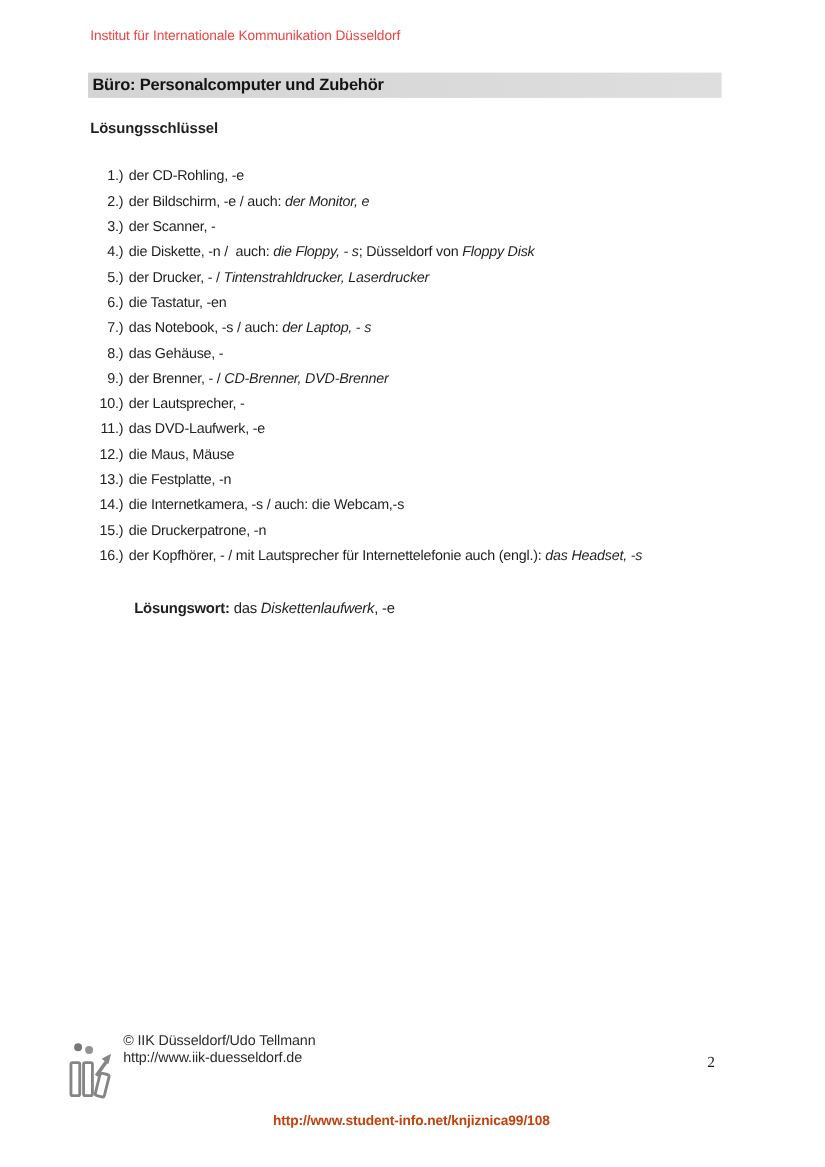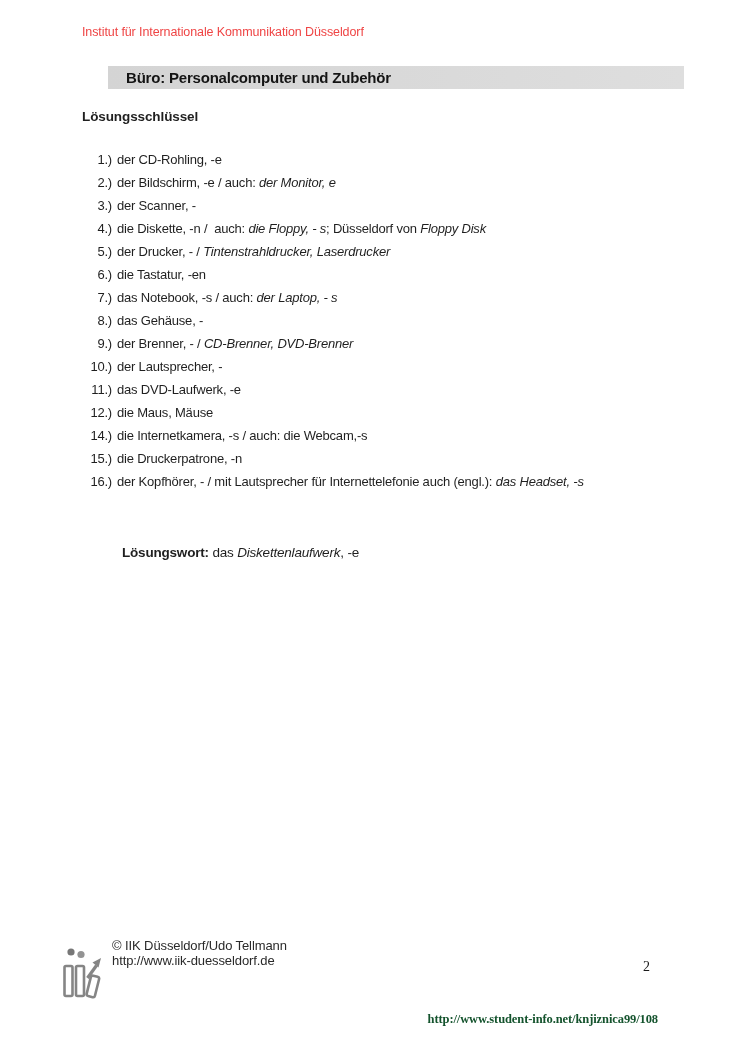--- a/index.html
+++ b/index.html
@@ -18,23 +18,22 @@
     font-size: 12.5px;
     letter-spacing: -0.1px;
     color: #ef4444;
   }
   .title-bar {
     position: absolute;
     left: 80px; top: 66px;
     width: 576px; height: 23px;
     background: linear-gradient(90deg, #d4d4d4 0%, #dadada 60%, #dedede 100%);
     line-height: 23px;
-    padding-left: 18px;
+    padding-left: 4px;
     box-sizing: border-box;
-    margin-left: 28px;
   }
   .title-bar span {
     font-size: 15px;
     font-weight: bold;
     color: #141414;
     letter-spacing: -0.2px;
   }
   .section-heading {
     position: absolute;
     left: 82px; top: 109px;
@@ -88,26 +87,25 @@
     position: absolute;
     left: 643px; top: 959px;
     font-size: 14px;
     font-family: "Liberation Serif", "DejaVu Serif", serif;
     color: #1a1a1a;
   }
   .bottom-bar {
     position: absolute;
     left: 90px; right: 92px; top: 1012px;
     display: flex;
-    justify-content: flex-end;
+    justify-content: center;
     font-size: 12.5px;
     font-weight: bold;
     letter-spacing: -0.1px;
-    color: #14532d;
-    font-family: Liberation Serif, serif;
+    color: #c2410c;
   }
 </style>
 </head>
 <body>
 
 <div class="page">
 
   <div class="doc-header">Institut für Internationale Kommunikation Düsseldorf</div>
 
   <div class="title-bar">
@@ -157,20 +155,24 @@
       <span class="num">10.)</span>
       <span class="txt"><span>der Lautsprecher, -</span></span>
     </div>
       <div class="row">
       <span class="num">11.)</span>
       <span class="txt"><span>das DVD-Laufwerk, -e</span></span>
     </div>
       <div class="row">
       <span class="num">12.)</span>
       <span class="txt"><span>die Maus, Mäuse</span></span>
+    </div>
+      <div class="row">
+      <span class="num">13.)</span>
+      <span class="txt"><span>die Festplatte, -n</span></span>
     </div>
       <div class="row">
       <span class="num">14.)</span>
       <span class="txt"><span>die Internetkamera, -s / auch: die Webcam,-s</span></span>
     </div>
       <div class="row">
       <span class="num">15.)</span>
       <span class="txt"><span>die Druckerpatrone, -n</span></span>
     </div>
       <div class="row">

